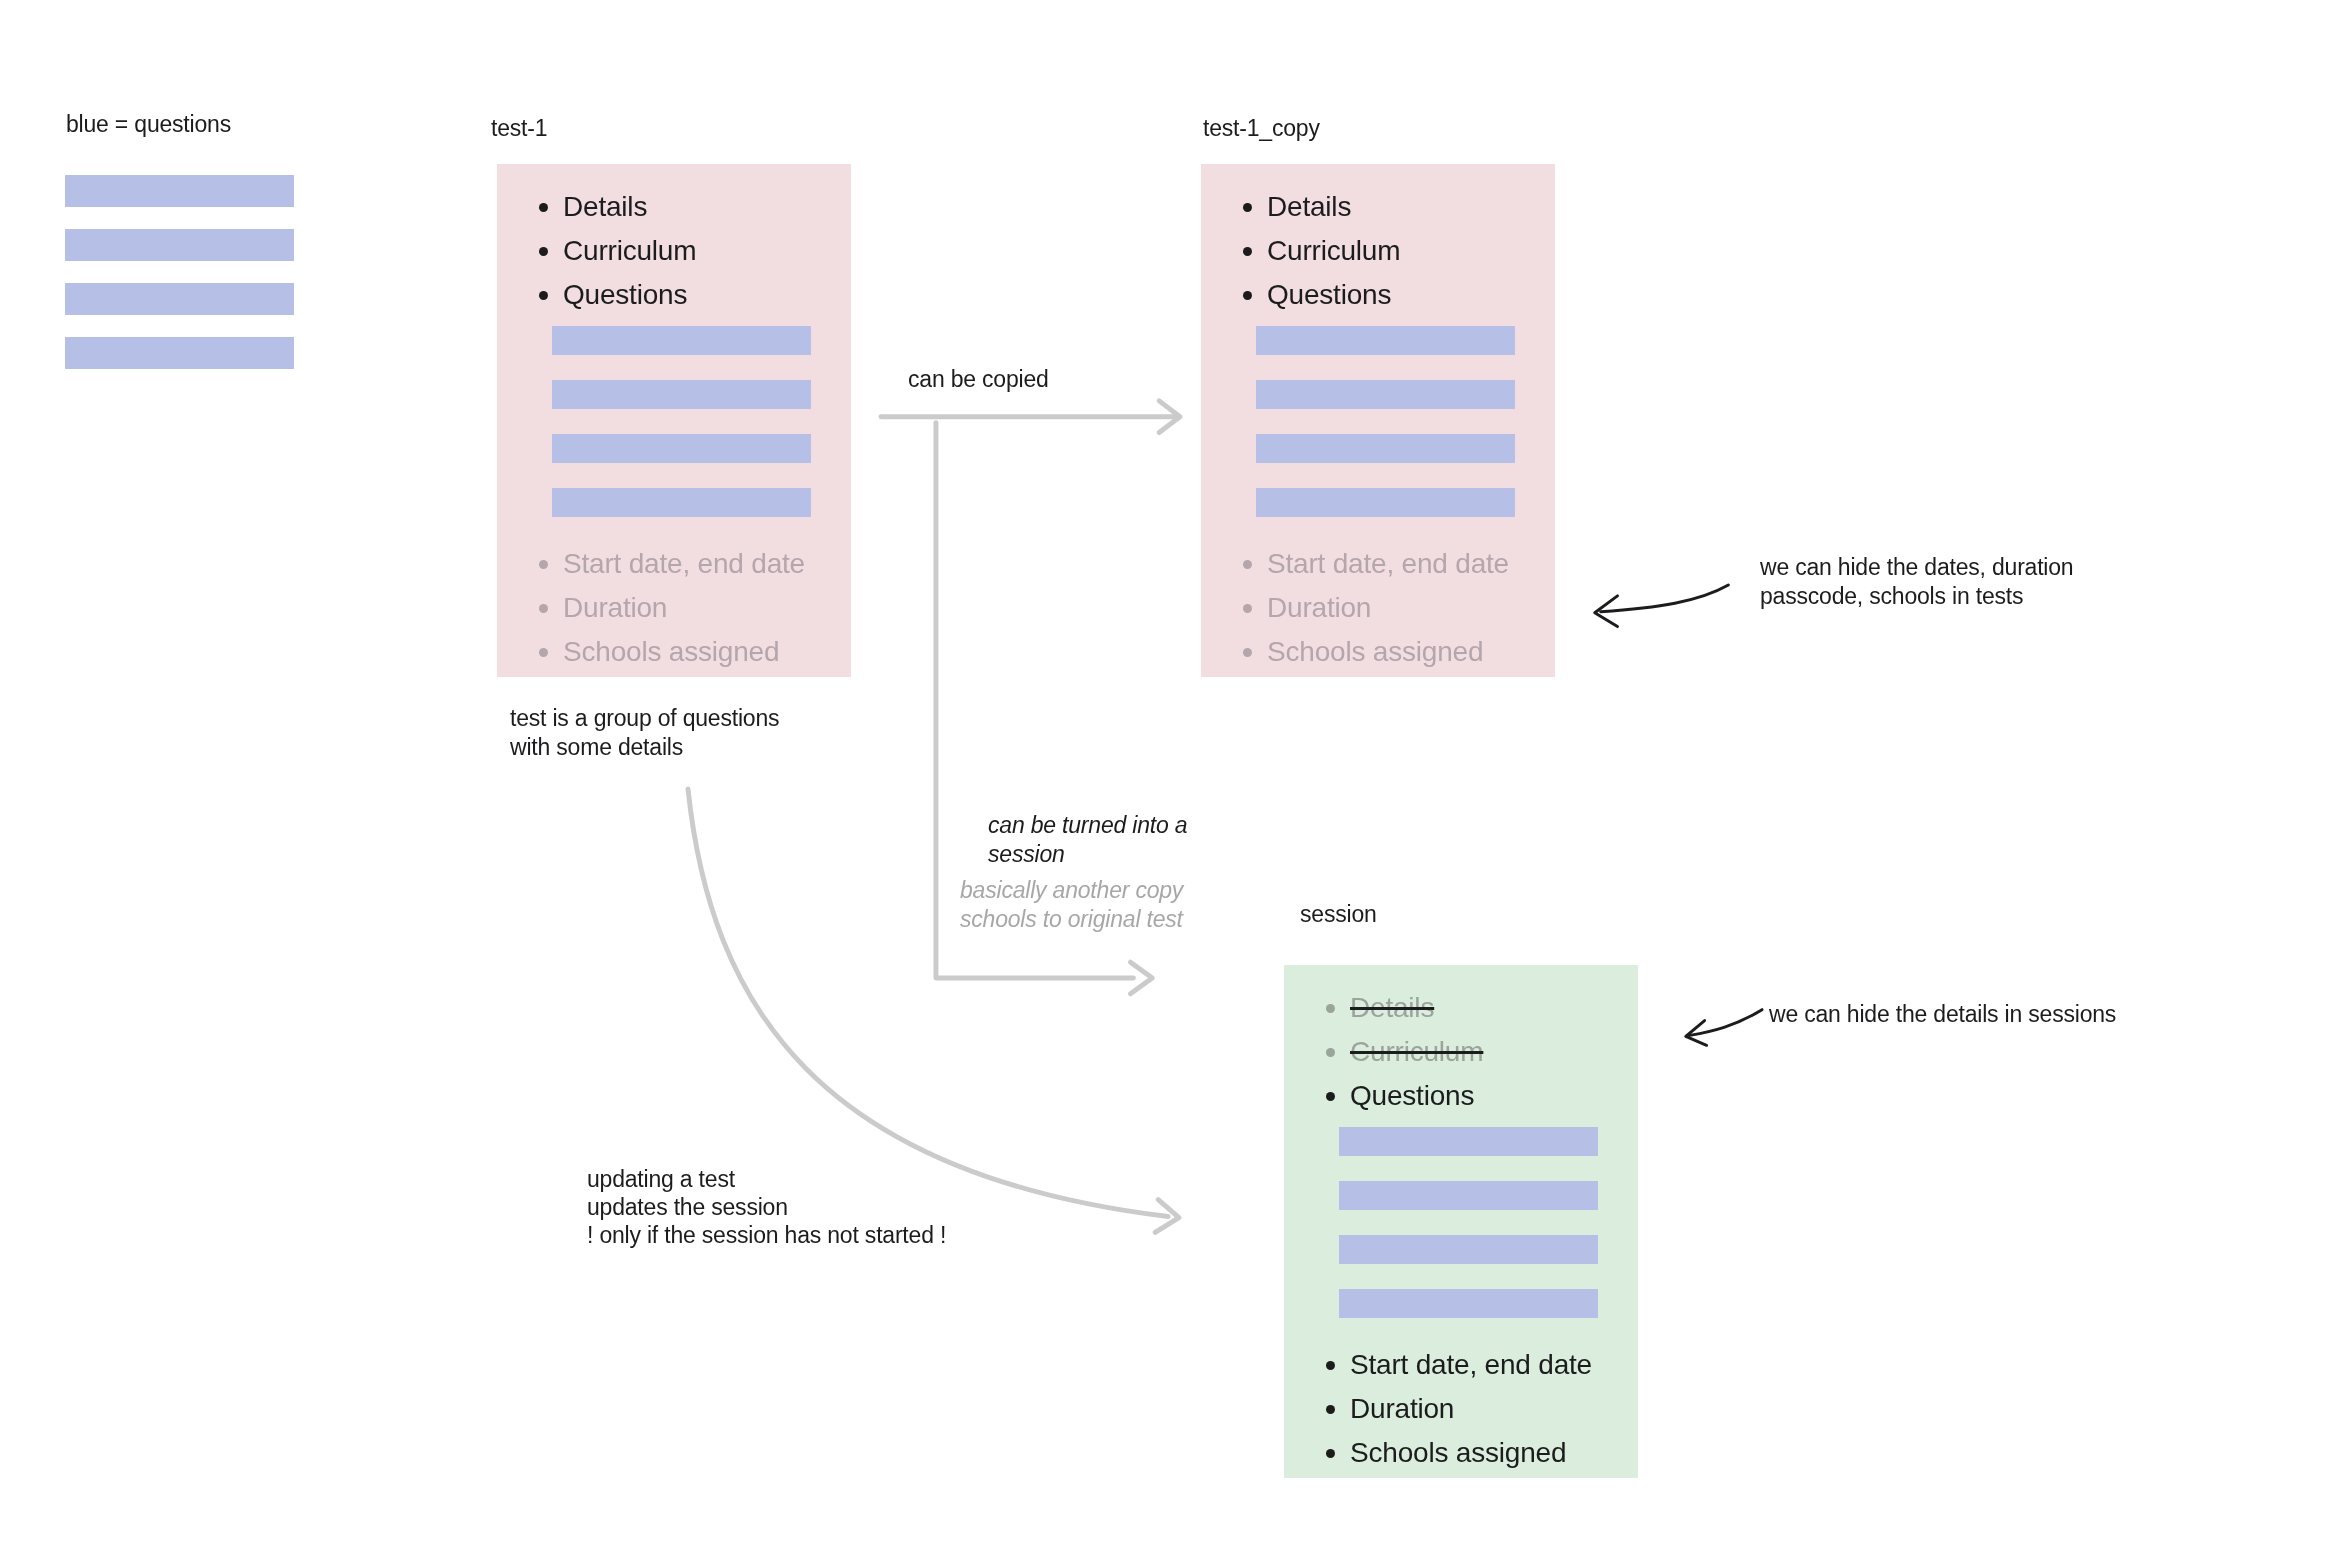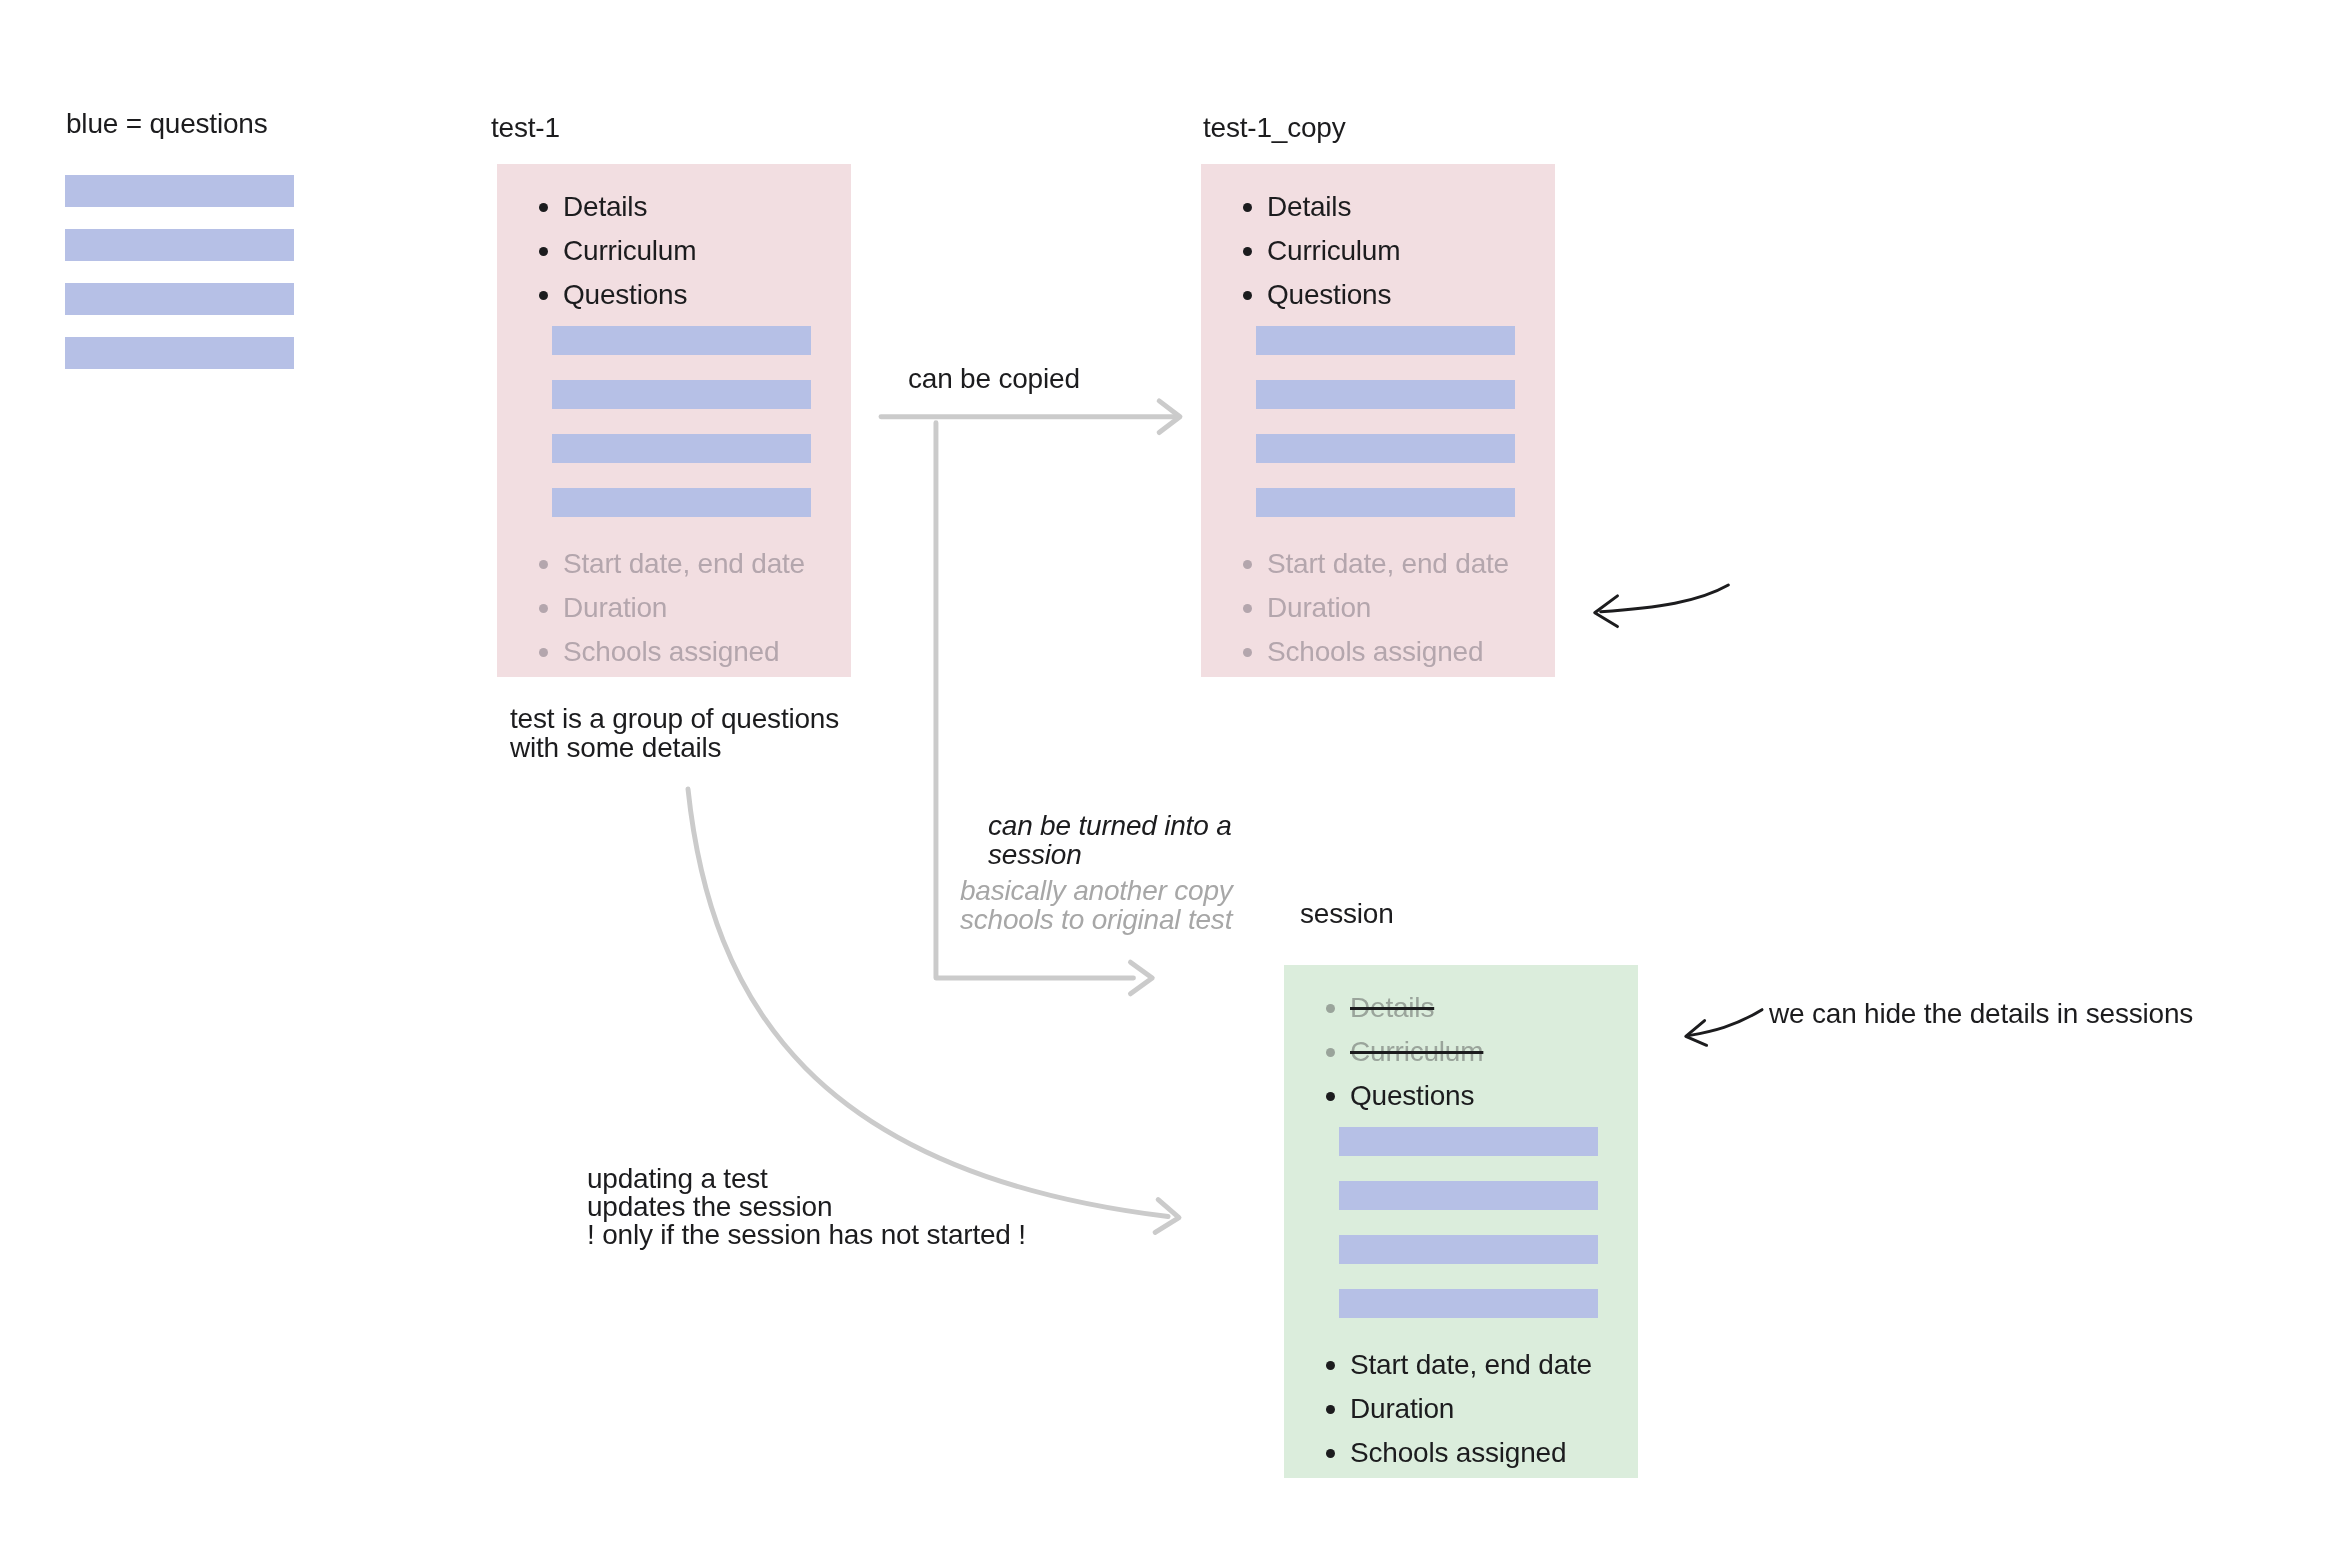--- a/index.html
+++ b/index.html
@@ -1,21 +1,21 @@
 <!DOCTYPE html>
 <html style="--ink: #1c1c1e; --muted: #a7a7a7; --muted-pink: #b4a6ad; --muted-green: #9aa49b; --pink: #f2dee1; --green: #dbeddc; --blue: #b6c0e6; --arrow: #cbcbcb;"><head>
 <meta charset="utf-8">
 <style>
   html,body{margin:0;padding:0;background:#ffffff;}
   .canvas{
     position:relative;width:2352px;height:1564px;overflow:hidden;background:#ffffff;
     font-family:"Liberation Sans","DejaVu Sans",sans-serif;color:var(--ink,#1c1c1e);
   }
   .overlay{position:absolute;left:0;top:0;width:2352px;height:1564px;pointer-events:none;}
-  .txt{position:absolute;font-size:28px;line-height:34px;white-space:nowrap;letter-spacing:-0.2px;}
+  .txt{position:absolute;font-size:23px;line-height:34px;white-space:nowrap;letter-spacing:-0.2px;}
   .lines{line-height:29px;}
   .lines-tight{line-height:28px;}
   .gray{color:var(--muted,#a7a7a7);}
 
   
   .legend-bars{position:absolute;left:65px;top:175px;}
   .legend-bar{width:229px;height:32px;background:var(--blue,#b6c0e6);margin-bottom:22px;}
 
   
   .box{position:absolute;width:354px;height:513px;}
@@ -194,16 +194,20 @@
         </li>
     </ul>
   </div>
 
   <div class="txt lines-tight" style="left:587px;top:1165px;">
     <div>updating a test</div>
     <div>updates the session</div>
     <div>! only if the session has not started !</div>
   </div>
 
+  <div class="txt lines" style="left:1760px;top:553px;">
+    <div>we can hide the dates, duration</div>
+    <div>passcode, schools in tests</div>
+  </div>
   <div class="txt" style="left:1769px;top:997px;">we can hide the details in sessions</div>
 
 </div>
 
 
 </body></html>

